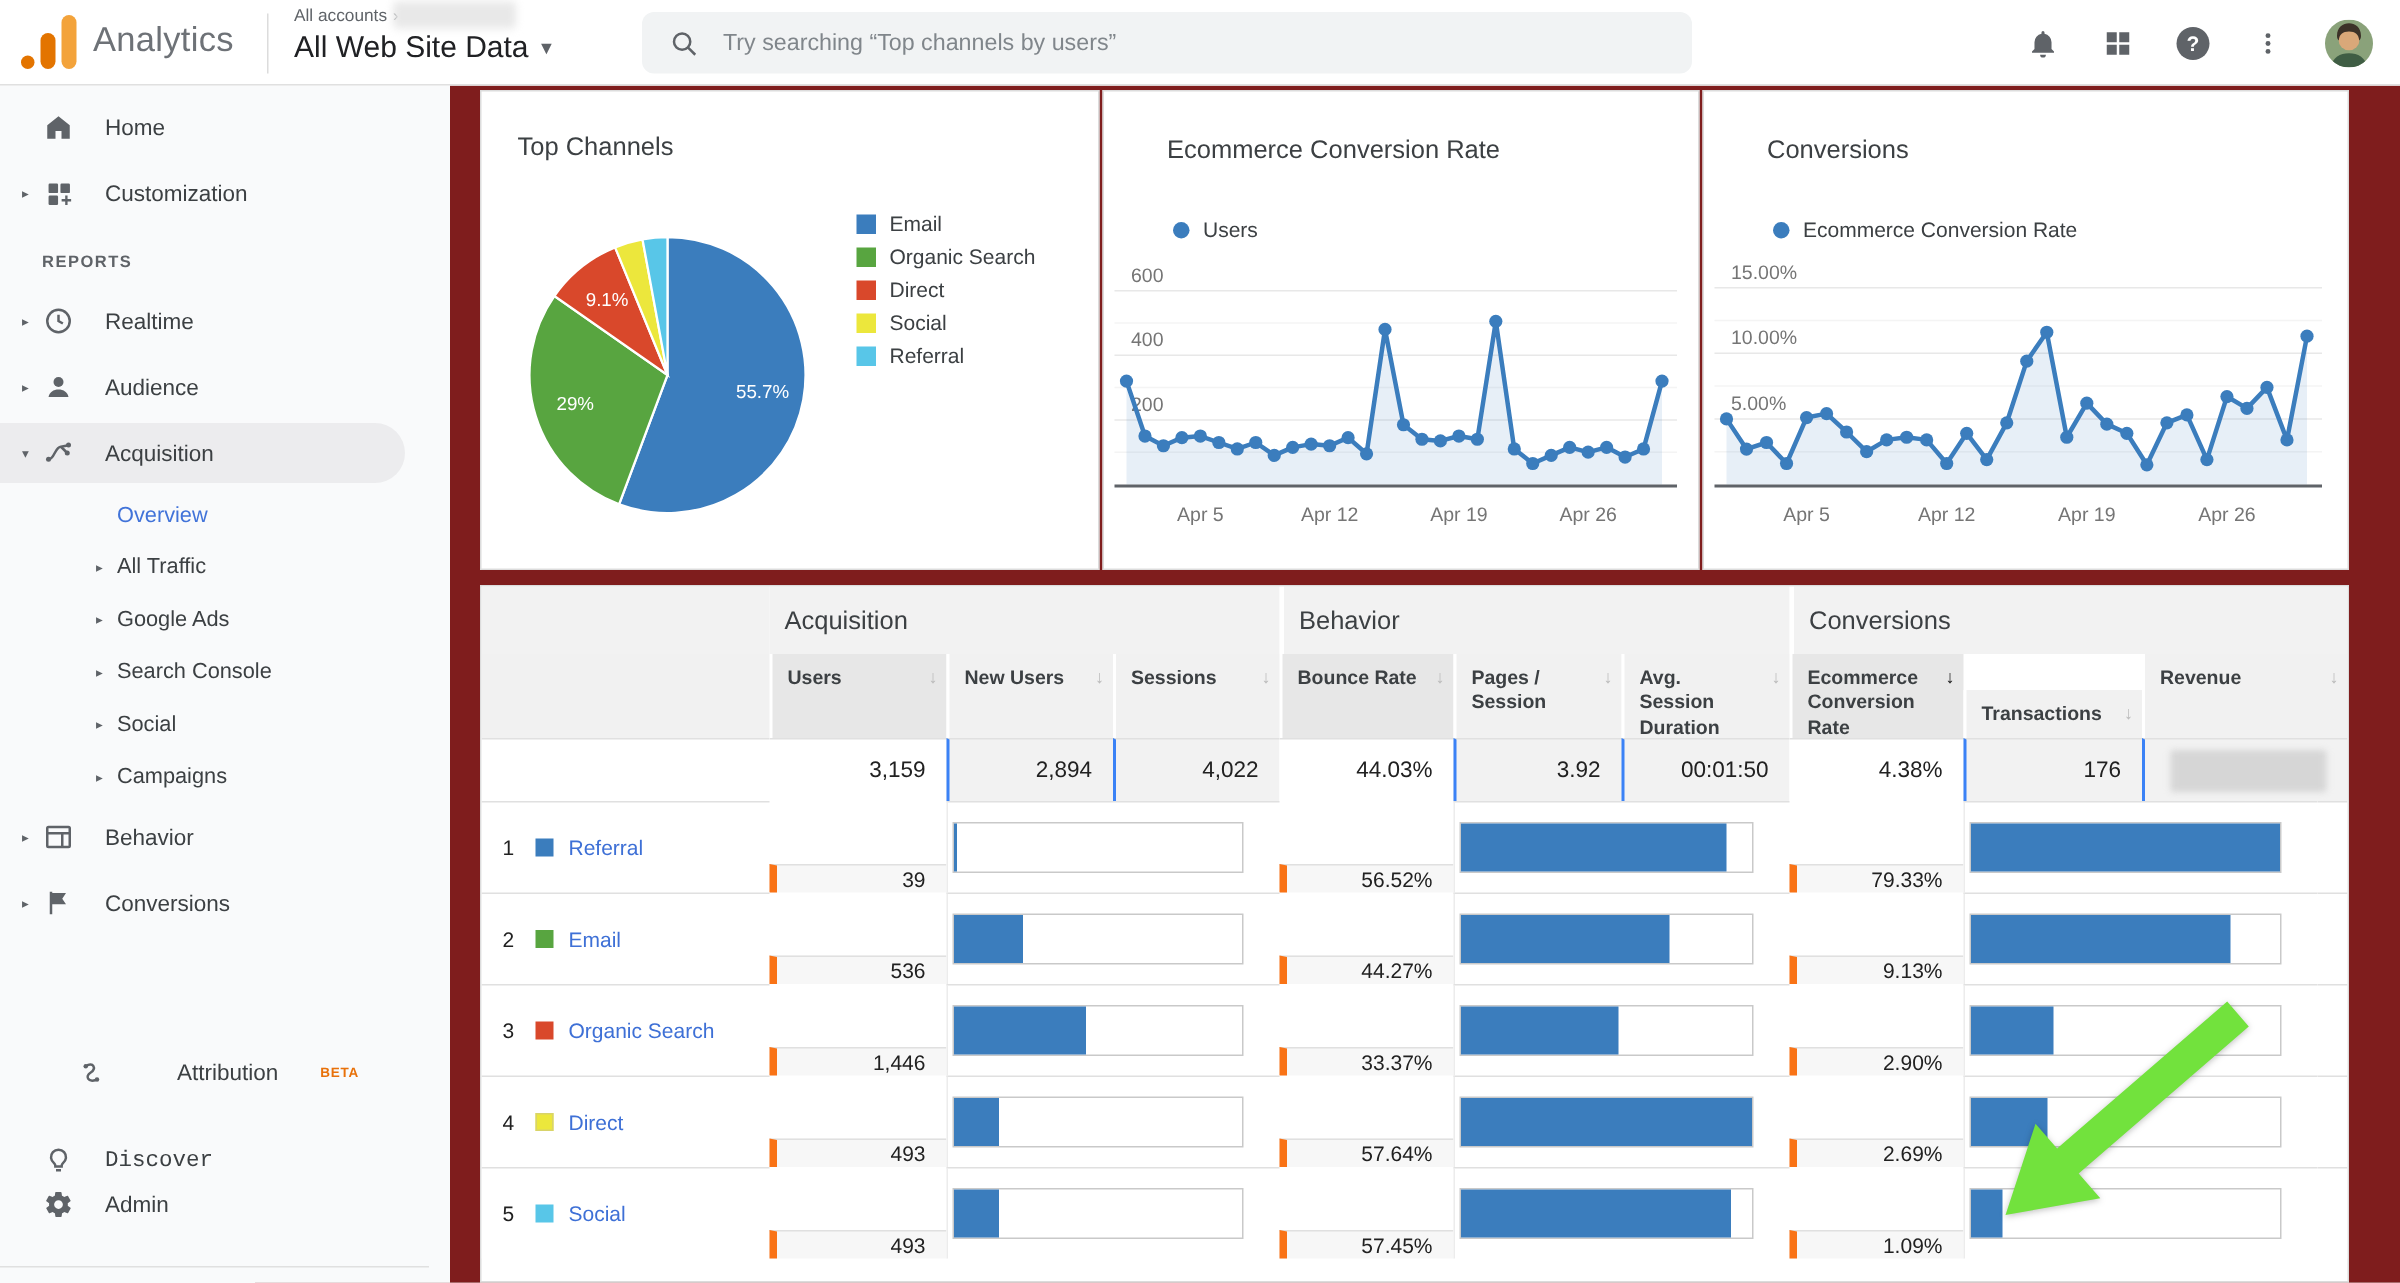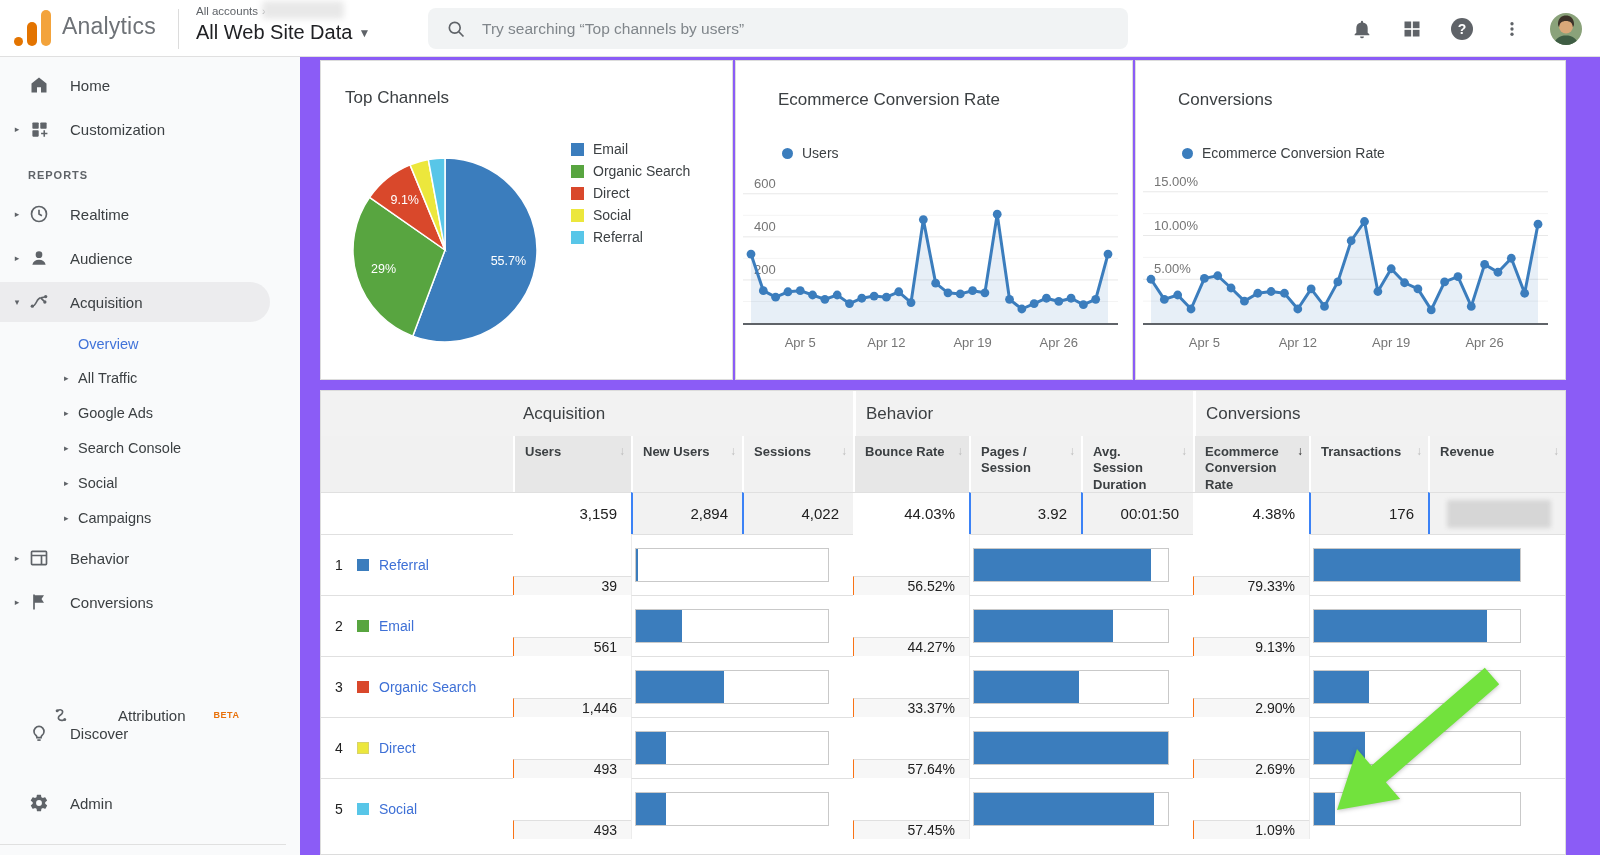--- a/index.html
+++ b/index.html
@@ -40,21 +40,21 @@
   .side-item.pill-grey   { width:270px; background:#ececee; border-radius:0 22px 22px 0; }
   .side-child { position:absolute; left:0; width:300px; height:34px; display:flex; align-items:center; cursor:pointer; }
   .side-child .caret { width:12px; margin-left:64px; font-size:9px; color:#5f6368; }
   .side-child .slabel { font-size:14.5px; color:#3c4043; margin-left:2px; }
   .side-child.selected .slabel { color:#4173d9; margin-left:78px; }
   .section-label { position:absolute; left:28px; font-size:11px; font-weight:bold; letter-spacing:1px; color:#5f6368; }
   .beta { font-size:9px; font-weight:bold; color:#e8710a; margin-left:4px; vertical-align:7px; letter-spacing:.5px; }
   .side-divider { position:absolute; left:0; bottom:10px; width:286px; height:1px; background:#e0e0e0; }
 
   
-  .main { position:absolute; left:300px; top:57px; width:1300px; height:798px; background:#8b5cf6; }
+  .main { position:absolute; left:300px; top:57px; width:1300px; height:798px; background:#7f1d1d; }
   .card { position:absolute; background:#fff; border:1px solid #dcdcdc; }
   .card-title { position:absolute; font-size:17px; color:#3c4043; }
   .legend-right { position:absolute; }
   .legend-item { display:flex; align-items:center; height:22px; }
   .legend-swatch { width:13px; height:13px; margin-right:9px; }
   .legend-dot-row { position:absolute; display:flex; align-items:center; }
   .legend-dot { width:11px; height:11px; border-radius:50%; margin-right:9px; }
   .legend-label { font-size:14px; color:#3c4043; }
 
   
@@ -67,21 +67,21 @@
   .hcell { background:#f1f1f1; border-left:2px solid #fff; padding:8px 20px 0 10px; font-size:13px;
            font-weight:bold; color:#3c4043; line-height:1.25; cursor:pointer; }
   .hcell.first { background:#e7e7e7; }
   .hcell .sort { position:absolute; right:6px; top:8px; font-size:12px; color:#bdbdbd; font-weight:normal; }
   .hcell .sort.active { color:#1f1f1f; font-weight:bold; }
   .tot { background:#fff; display:flex; align-items:center; justify-content:flex-end; padding-right:14px;
          font-size:15px; color:#212121; border-top:1px solid #e0e0e0; }
   .tot.shade { background:#f2f2f2; border-left:2px solid #3b82f6; }
   .rev-blur { width:104px; height:28px; background:#d6d6d6; filter:blur(2px); border-radius:2px; }
   .dcell { border-top:1px solid #e0e0e0; background:#fff; }
-  .dcell.num { background:#f7f7f7; border-left:1px solid #f97316; display:flex; align-items:center;
+  .dcell.num { background:#f7f7f7; border-left:5px solid #f97316; display:flex; align-items:center;
                justify-content:flex-end; padding-right:14px; font-size:14px; color:#212121;margin-top:42px; }
   .dcell.name { display:flex; align-items:center; padding-left:14px; }
   .dcell.name .rank { width:22px; font-size:14px; color:#212121; }
   .dcell.name .swatch { width:12px; height:12px; margin-right:10px; }
   .dcell.name a { font-size:14px; color:#3e70d6; text-decoration:none; cursor:pointer; }
   .dcell.barcell { border-left:1px solid #ececec; padding:13px 24px 0 3px; }
   .barbox { height:34px; border:1px solid #c9c9c9; background:#fff; }
   .barfill { height:100%; background:#3b7dbd; }
 
   .annot-svg { position:absolute; left:0; top:0; width:1300px; height:798px; pointer-events:none; z-index:40; }
@@ -254,21 +254,21 @@
       <span class="sicon">
         <svg width="20" height="20" viewBox="0 0 24 24" fill="none" stroke="#5f6368" stroke-width="2">
           <path d="M5 7c6-4 9 2 4 5s-2 8 4 6"></path>
           <circle cx="5" cy="7" r="1.8" fill="#5f6368" stroke="none"></circle>
           <circle cx="14" cy="17.5" r="1.8" fill="#5f6368" stroke="none"></circle>
         </svg>
       </span>
       <span class="slabel">Attribution</span>
       <span class="beta">BETA</span>
     </div>
-    <div class="side-item" style="top: 656px;">
+    <div class="side-item" style="top: 696px; font-family: Liberation Mono, monospace;">
       <span class="caret"></span>
       <span class="sicon">
         <svg width="20" height="20" viewBox="0 0 24 24" fill="none" stroke="#5f6368" stroke-width="2">
           <path d="M8.5 15a6 6 0 1 1 7 0c-.9.7-1 1.5-1 2.5h-5c0-1-.1-1.8-1-2.5Z"></path>
           <path d="M10 20.5h4"></path>
         </svg>
       </span>
       <span class="slabel">Discover</span>
     </div>
     <div class="side-item" style="top: 726px;">
@@ -439,21 +439,21 @@
         <div class="tcell grp gap" style="grid-area: 1 / 5 / auto / 8;">Behavior</div>
         <div class="tcell grp gap" style="grid-area: 1 / 8 / auto / 12;">Conversions</div>
         <div class="tcell hcell" style="grid-area: 2 / 1 / auto / 2; border-left: none;"></div>
         <div class="tcell hcell first" style="grid-area: 2 / 2;"><span>Users</span><span class="sort">↓</span></div>
         <div class="tcell hcell" style="grid-area: 2 / 3;"><span>New Users</span><span class="sort">↓</span></div>
         <div class="tcell hcell" style="grid-area: 2 / 4;"><span>Sessions</span><span class="sort">↓</span></div>
         <div class="tcell hcell first" style="grid-area: 2 / 5;"><span>Bounce Rate</span><span class="sort">↓</span></div>
         <div class="tcell hcell" style="grid-area: 2 / 6;"><span>Pages / Session</span><span class="sort">↓</span></div>
         <div class="tcell hcell" style="grid-area: 2 / 7;"><span>Avg. Session Duration</span><span class="sort">↓</span></div>
         <div class="tcell hcell first" style="grid-area: 2 / 8;"><span>Ecommerce Conversion Rate</span><span class="sort active">↓</span></div>
-        <div class="tcell hcell" style="grid-area: 2 / 9;"><span>Transactions</span><span class="sort">↓</span></div>
+        <div class="tcell hcell" style="grid-area: 2 / 9; margin-top: 24px;"><span>Transactions</span><span class="sort">↓</span></div>
         <div class="tcell hcell" style="grid-area: 2 / 10 / auto / 12;"><span>Revenue</span><span class="sort">↓</span></div>
         <div class="tcell tot" style="grid-area: 3 / 1 / auto / 2;"></div>
         <div class="tcell tot" style="grid-area: 3 / 2;">3,159</div>
         <div class="tcell tot shade" style="grid-area: 3 / 3;">2,894</div>
         <div class="tcell tot shade" style="grid-area: 3 / 4;">4,022</div>
         <div class="tcell tot" style="grid-area: 3 / 5;">44.03%</div>
         <div class="tcell tot shade" style="grid-area: 3 / 6;">3.92</div>
         <div class="tcell tot shade" style="grid-area: 3 / 7;">00:01:50</div>
         <div class="tcell tot" style="grid-area: 3 / 8;">4.38%</div>
         <div class="tcell tot shade" style="grid-area: 3 / 9;">176</div>
@@ -482,21 +482,21 @@
           <div class="barbox">
             <div class="barfill" style="width: 100%;"></div>
           </div>
         </div>
         <div class="tcell dcell" style="grid-area: 4 / 11 / auto / 12;"></div>
         <div class="tcell dcell name" style="grid-area: 5 / 1 / auto / 2;">
           <span class="rank">2</span>
           <span class="swatch" style="background: rgb(88, 165, 64);"></span>
           <a href="#">Email</a>
         </div>
-        <div class="tcell dcell num" style="grid-area: 5 / 2 / auto / 3;">561</div>
+        <div class="tcell dcell num" style="grid-area: 5 / 2 / auto / 3;">536</div>
         <div class="tcell dcell barcell" style="grid-area: 5 / 3 / auto / 5;">
           <div class="barbox">
             <div class="barfill" style="width: 24.1849%;"></div>
           </div>
         </div>
         <div class="tcell dcell num" style="grid-area: 5 / 5 / auto / 6;">44.27%</div>
         <div class="tcell dcell barcell" style="grid-area: 5 / 6 / auto / 8;">
           <div class="barbox">
             <div class="barfill" style="width: 71.6575%;"></div>
           </div>

